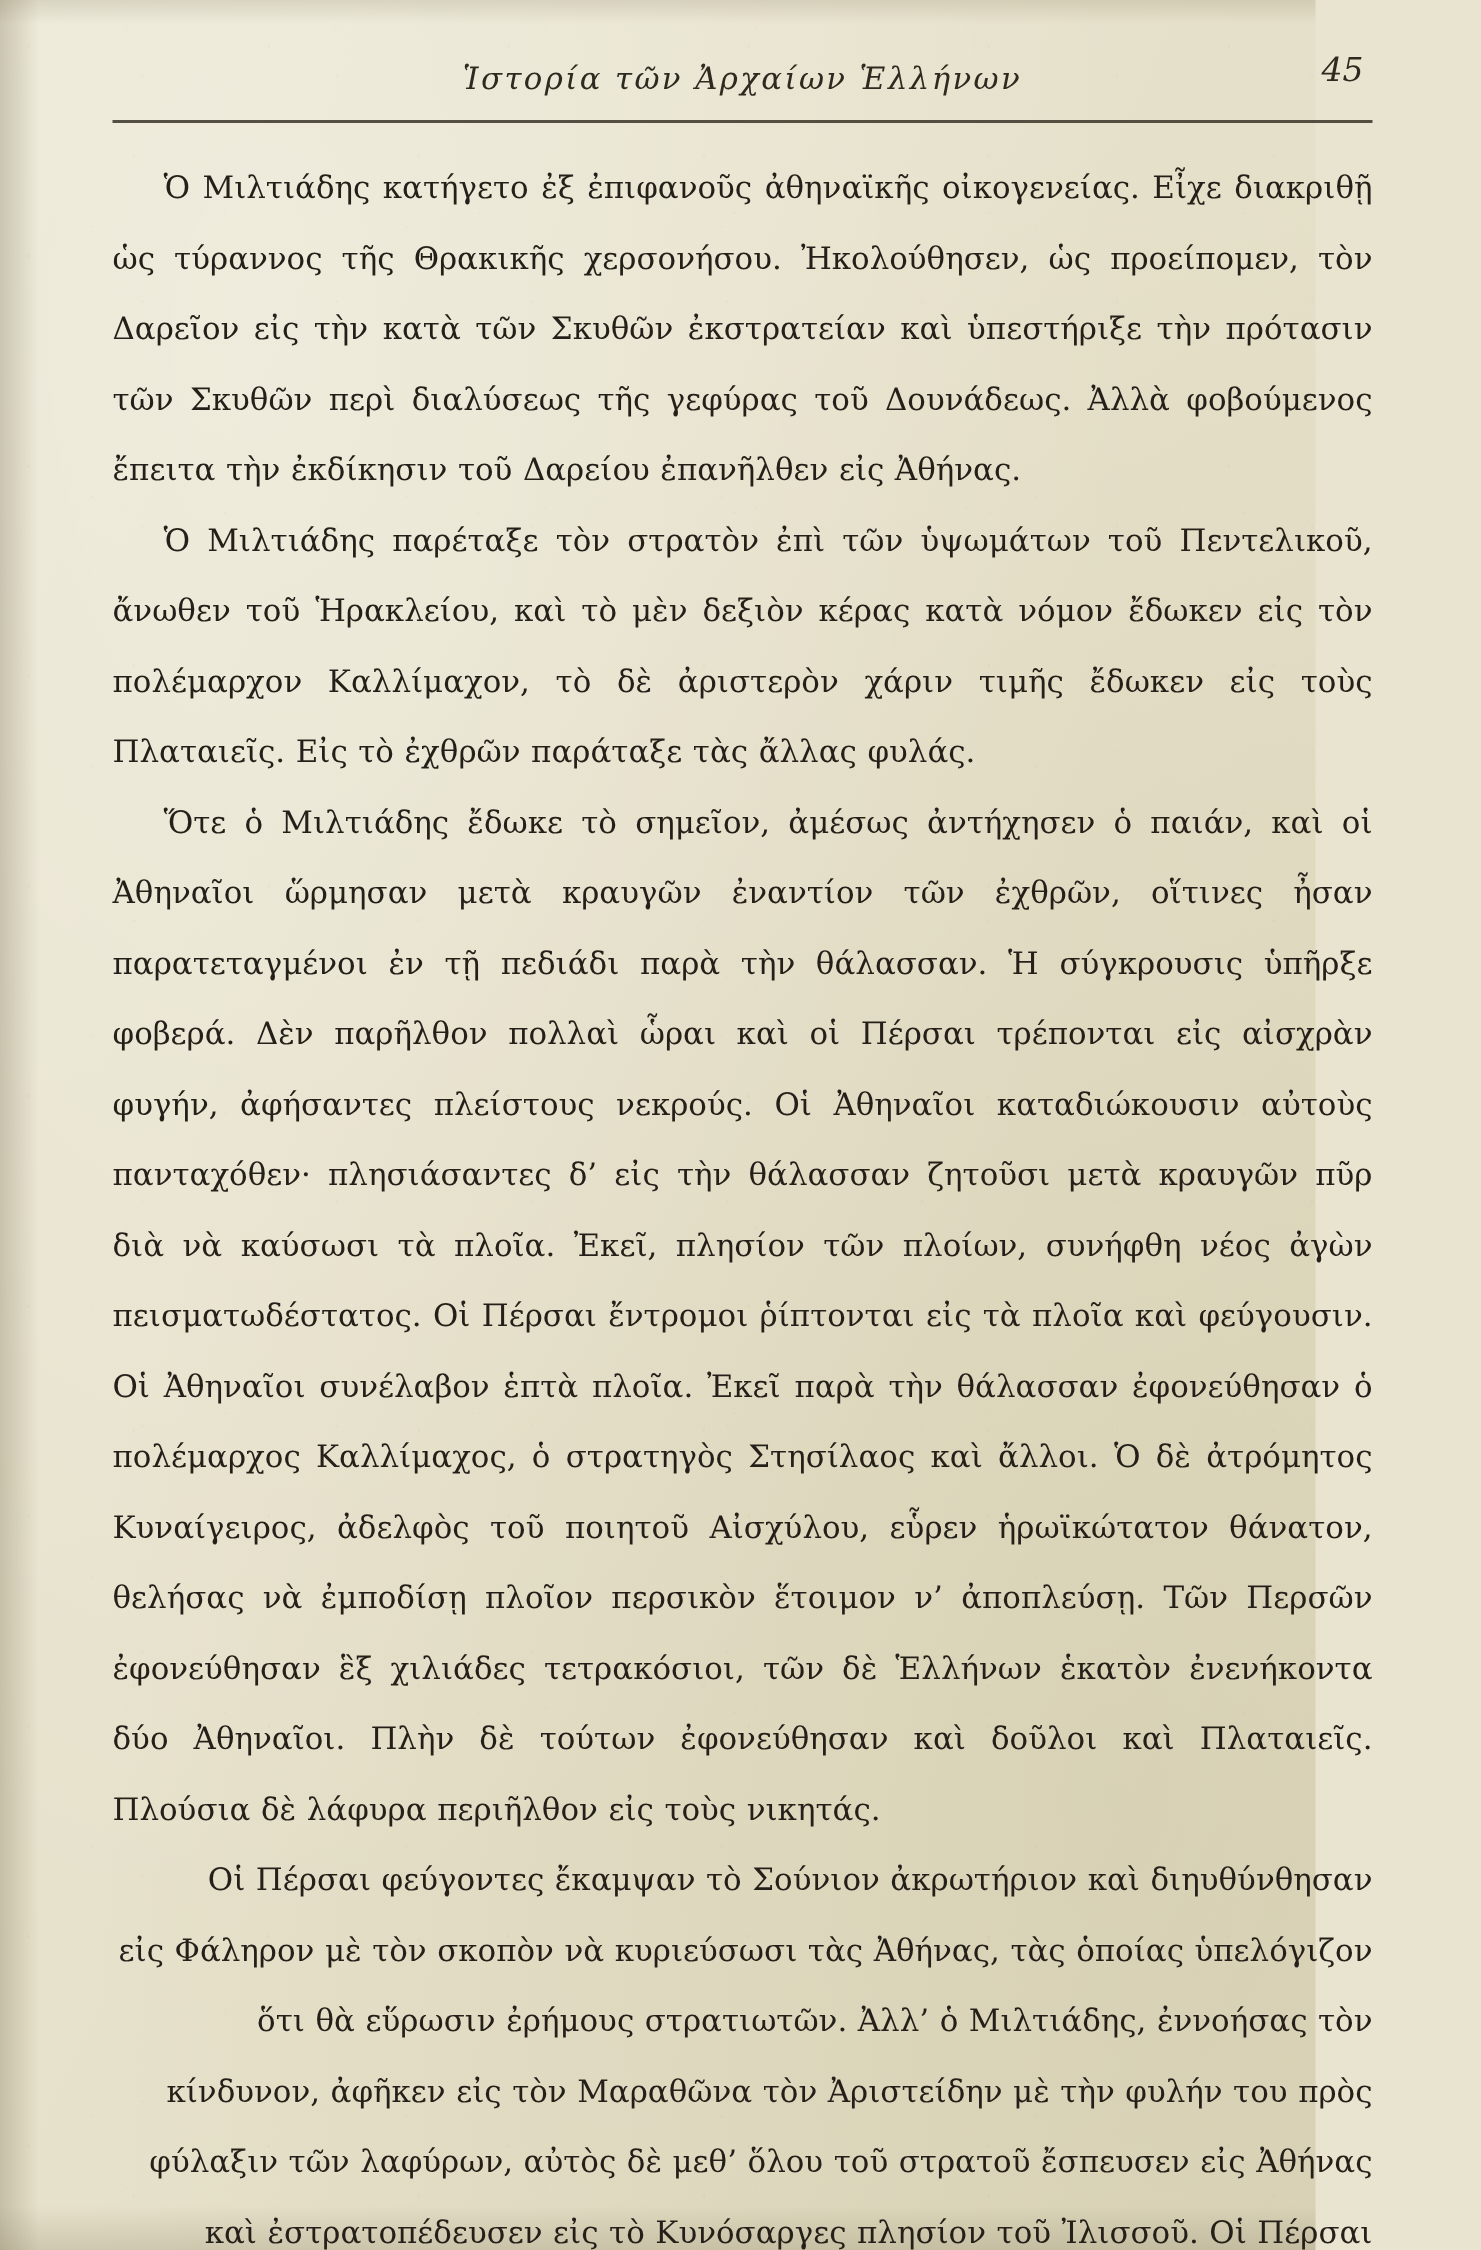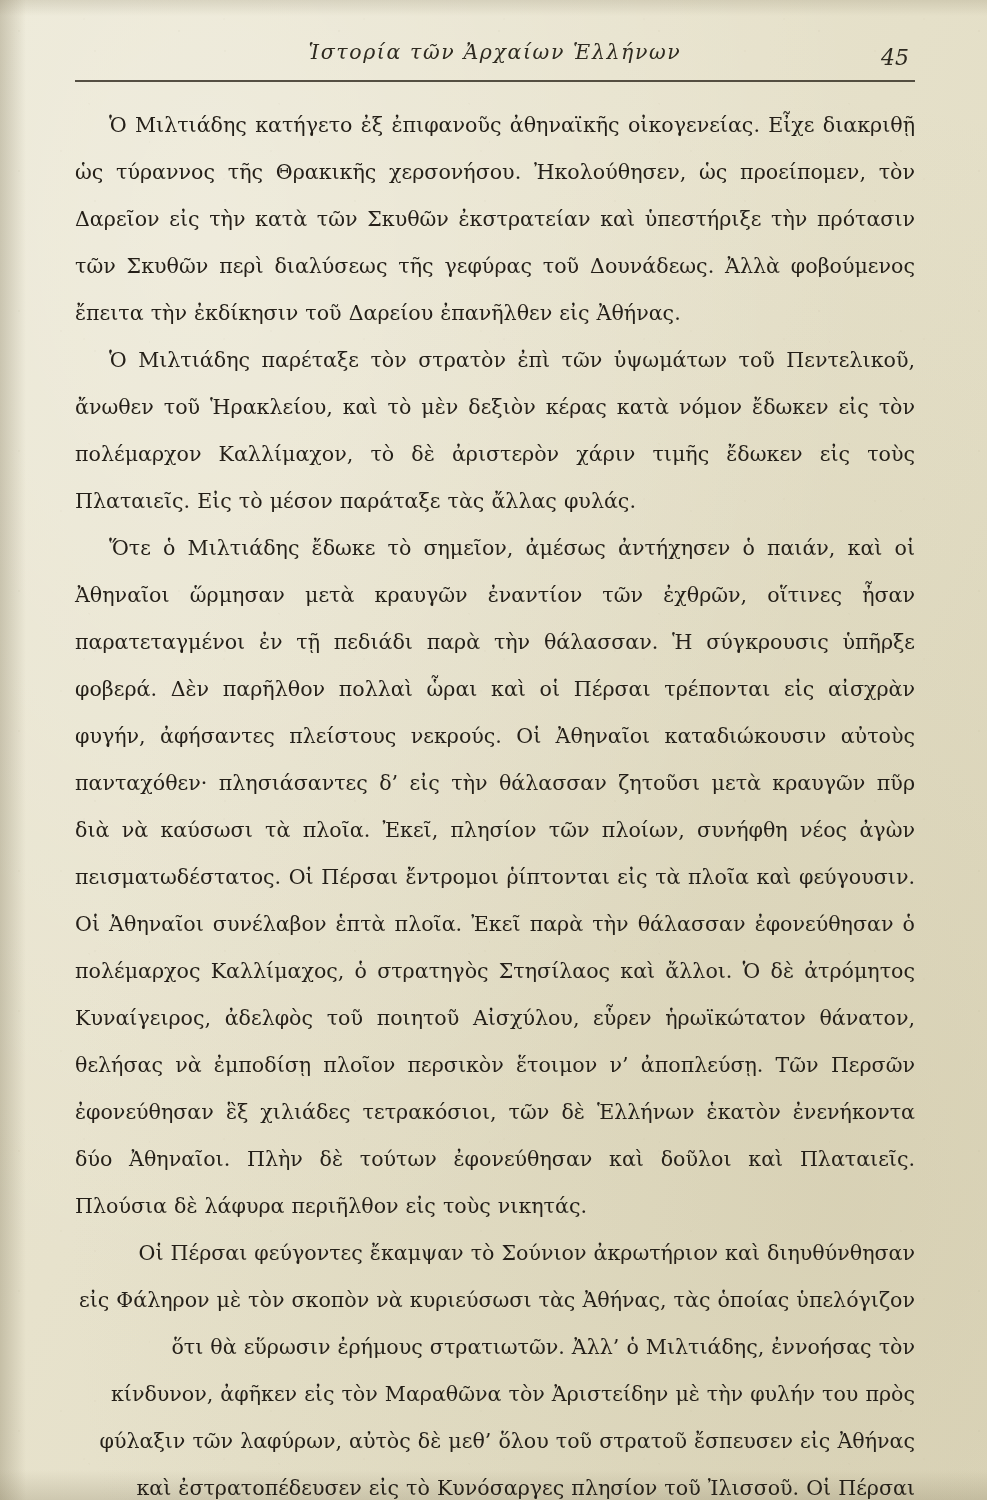--- a/index.html
+++ b/index.html
@@ -8,21 +8,21 @@
   }
   body {
     width: 987px;
     height: 1500px;
     background: #e8e4cf;
     font-family: "DejaVu Serif", serif;
     overflow: hidden;
   }
   .page {
     position: relative;
-    width: 987px;
+    width: 877px;
     height: 1500px;
     background:
       radial-gradient(ellipse at 20% 15%, rgba(255,255,255,0.28), rgba(255,255,255,0) 60%),
       radial-gradient(ellipse at 85% 80%, rgba(196,186,150,0.30), rgba(255,255,255,0) 65%),
       linear-gradient(115deg, #eae6d2 0%, #e7e2cc 38%, #e3dec6 72%, #ded8be 100%);
   }
   
   .grain {
     position: absolute;
     inset: 0;
@@ -73,21 +73,21 @@
   .head-title {
     font-style: italic;
     font-size: 20.5px;
     letter-spacing: 1.6px;
     color: #2e2a20;
     white-space: nowrap;
   }
   .page-number {
     position: absolute;
     right: 6px;
-    bottom: 4px;
+    bottom: 14px;
     font-size: 22px;
     font-style: italic;
     color: #2e2a20;
   }
   .rule {
     margin-top: 6px;
     height: 2px;
     background: #3a3428;
     opacity: 0.85;
   }
@@ -121,19 +121,19 @@
   <div class="content">
 
     <div class="running-head">
       <div class="head-title">Ἱστορία τῶν Ἀρχαίων Ἑλλήνων</div>
       <div class="page-number">45</div>
     </div>
     <div class="rule"></div>
 
     <div class="body-text">
       <p>Ὁ Μιλτιάδης κατήγετο ἐξ ἐπιφανοῦς ἀθηναϊκῆς οἰκογενείας. Εἶχε διακριθῇ ὡς τύραννος τῆς Θρακικῆς χερσονήσου. Ἠκολούθησεν, ὡς προείπομεν, τὸν Δαρεῖον εἰς τὴν κατὰ τῶν Σκυθῶν ἐκστρατείαν καὶ ὑπεστήριξε τὴν πρότασιν τῶν Σκυθῶν περὶ διαλύσεως τῆς γεφύρας τοῦ Δουνάδεως. Ἀλλὰ φοβούμενος ἔπειτα τὴν ἐκδίκησιν τοῦ Δαρείου ἐπανῆλθεν εἰς Ἀθήνας.</p>
-      <p>Ὁ Μιλτιάδης παρέταξε τὸν στρατὸν ἐπὶ τῶν ὑψωμάτων τοῦ Πεντελικοῦ, ἄνωθεν τοῦ Ἡρακλείου, καὶ τὸ μὲν δεξιὸν κέρας κατὰ νόμον ἔδωκεν εἰς τὸν πολέμαρχον Καλλίμαχον, τὸ δὲ ἀριστερὸν χάριν τιμῆς ἔδωκεν εἰς τοὺς Πλαταιεῖς. Εἰς τὸ μέσον παράταξε τὰς ἄλλας φυλάς.</p>
+      <p>Ὁ Μιλτιάδης παρέταξε τὸν στρατὸν ἐπὶ τῶν ὑψωμάτων τοῦ Πεντελικοῦ, ἄνωθεν τοῦ Ἡρακλείου, καὶ τὸ μὲν δεξιὸν κέρας κατὰ νόμον ἔδωκεν εἰς τὸν πολέμαρχον Καλλίμαχον, τὸ δὲ ἀριστερὸν χάριν τιμῆς ἔδωκεν εἰς τοὺς Πλαταιεῖς. Εἰς τὸ ἐχθρῶν παράταξε τὰς ἄλλας φυλάς.</p>
       <p>Ὅτε ὁ Μιλτιάδης ἔδωκε τὸ σημεῖον, ἀμέσως ἀντήχησεν ὁ παιάν, καὶ οἱ Ἀθηναῖοι ὥρμησαν μετὰ κραυγῶν ἐναντίον τῶν ἐχθρῶν, οἵτινες ἦσαν παρατεταγμένοι ἐν τῇ πεδιάδι παρὰ τὴν θάλασσαν. Ἡ σύγκρουσις ὑπῆρξε φοβερά. Δὲν παρῆλθον πολλαὶ ὧραι καὶ οἱ Πέρσαι τρέπονται εἰς αἰσχρὰν φυγήν, ἀφήσαντες πλείστους νεκρούς. Οἱ Ἀθηναῖοι καταδιώκουσιν αὐτοὺς πανταχόθεν· πλησιάσαντες δ’ εἰς τὴν θάλασσαν ζητοῦσι μετὰ κραυγῶν πῦρ διὰ νὰ καύσωσι τὰ πλοῖα. Ἐκεῖ, πλησίον τῶν πλοίων, συνήφθη νέος ἀγὼν πεισματωδέστατος. Οἱ Πέρσαι ἔντρομοι ῥίπτονται εἰς τὰ πλοῖα καὶ φεύγουσιν. Οἱ Ἀθηναῖοι συνέλαβον ἑπτὰ πλοῖα. Ἐκεῖ παρὰ τὴν θάλασσαν ἐφονεύθησαν ὁ πολέμαρχος Καλλίμαχος, ὁ στρατηγὸς Στησίλαος καὶ ἄλλοι. Ὁ δὲ ἀτρόμητος Κυναίγειρος, ἀδελφὸς τοῦ ποιητοῦ Αἰσχύλου, εὗρεν ἡρωϊκώτατον θάνατον, θελήσας νὰ ἐμποδίσῃ πλοῖον περσικὸν ἕτοιμον ν’ ἀποπλεύσῃ. Τῶν Περσῶν ἐφονεύθησαν ἓξ χιλιάδες τετρακόσιοι, τῶν δὲ Ἑλλήνων ἑκατὸν ἐνενήκοντα δύο Ἀθηναῖοι. Πλὴν δὲ τούτων ἐφονεύθησαν καὶ δοῦλοι καὶ Πλαταιεῖς. Πλούσια δὲ λάφυρα περιῆλθον εἰς τοὺς νικητάς.</p>
       <p class="last">Οἱ Πέρσαι φεύγοντες ἔκαμψαν τὸ Σούνιον ἀκρωτήριον καὶ διηυθύνθησαν εἰς Φάληρον μὲ τὸν σκοπὸν νὰ κυριεύσωσι τὰς Ἀθήνας, τὰς ὁποίας ὑπελόγιζον ὅτι θὰ εὕρωσιν ἐρήμους στρατιωτῶν. Ἀλλ’ ὁ Μιλτιάδης, ἐννοήσας τὸν κίνδυνον, ἀφῆκεν εἰς τὸν Μαραθῶνα τὸν Ἀριστείδην μὲ τὴν φυλήν του πρὸς φύλαξιν τῶν λαφύρων, αὐτὸς δὲ μεθ’ ὅλου τοῦ στρατοῦ ἔσπευσεν εἰς Ἀθήνας καὶ ἐστρατοπέδευσεν εἰς τὸ Κυνόσαργες πλησίον τοῦ Ἰλισσοῦ. Οἱ Πέρσαι φθάσαντες εἰς Φάληρον καὶ ἰδόντες τοὺς Ἀθηναίους ἐστρατοπεδευμένους ἀνεχώρησαν εἰς τὴν Ἀσίαν.</p>
     </div>
 
   </div>
 </div>
 
 </body></html>

